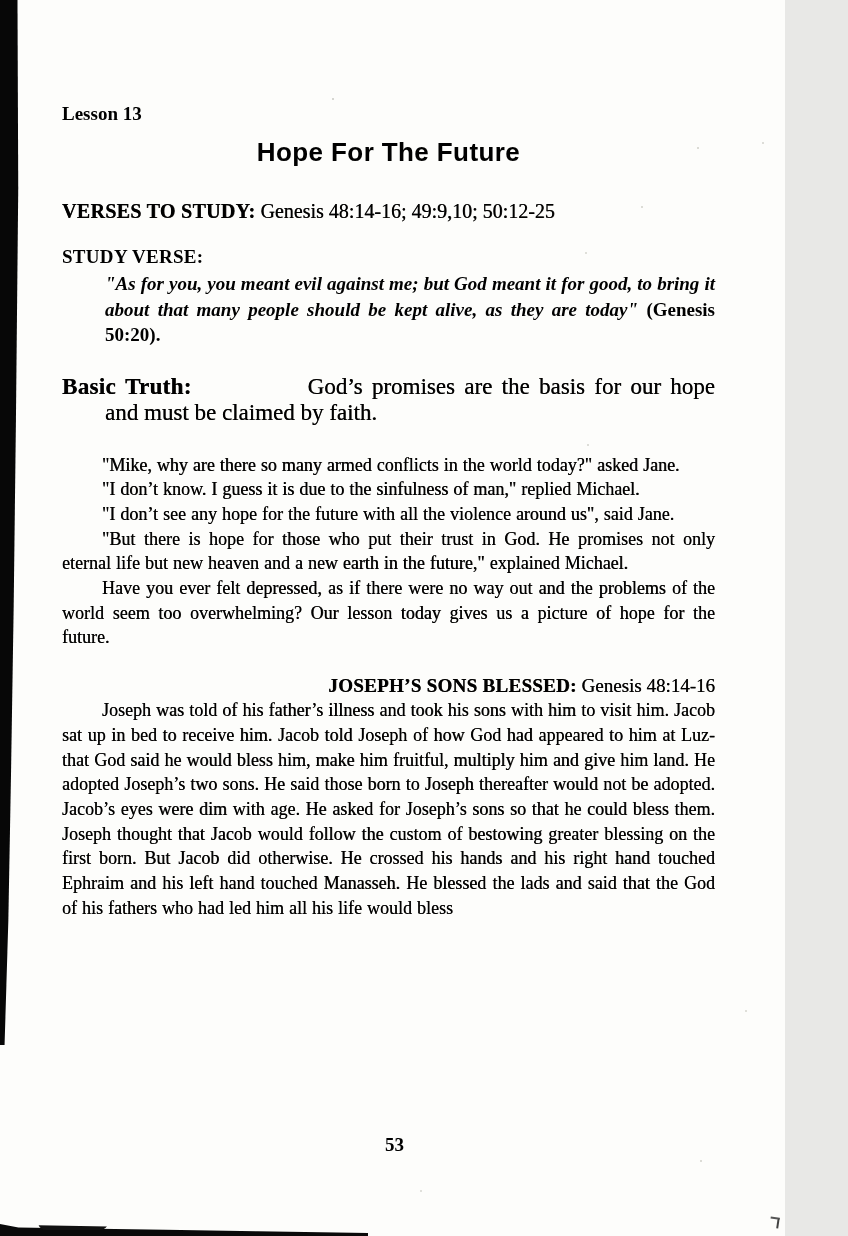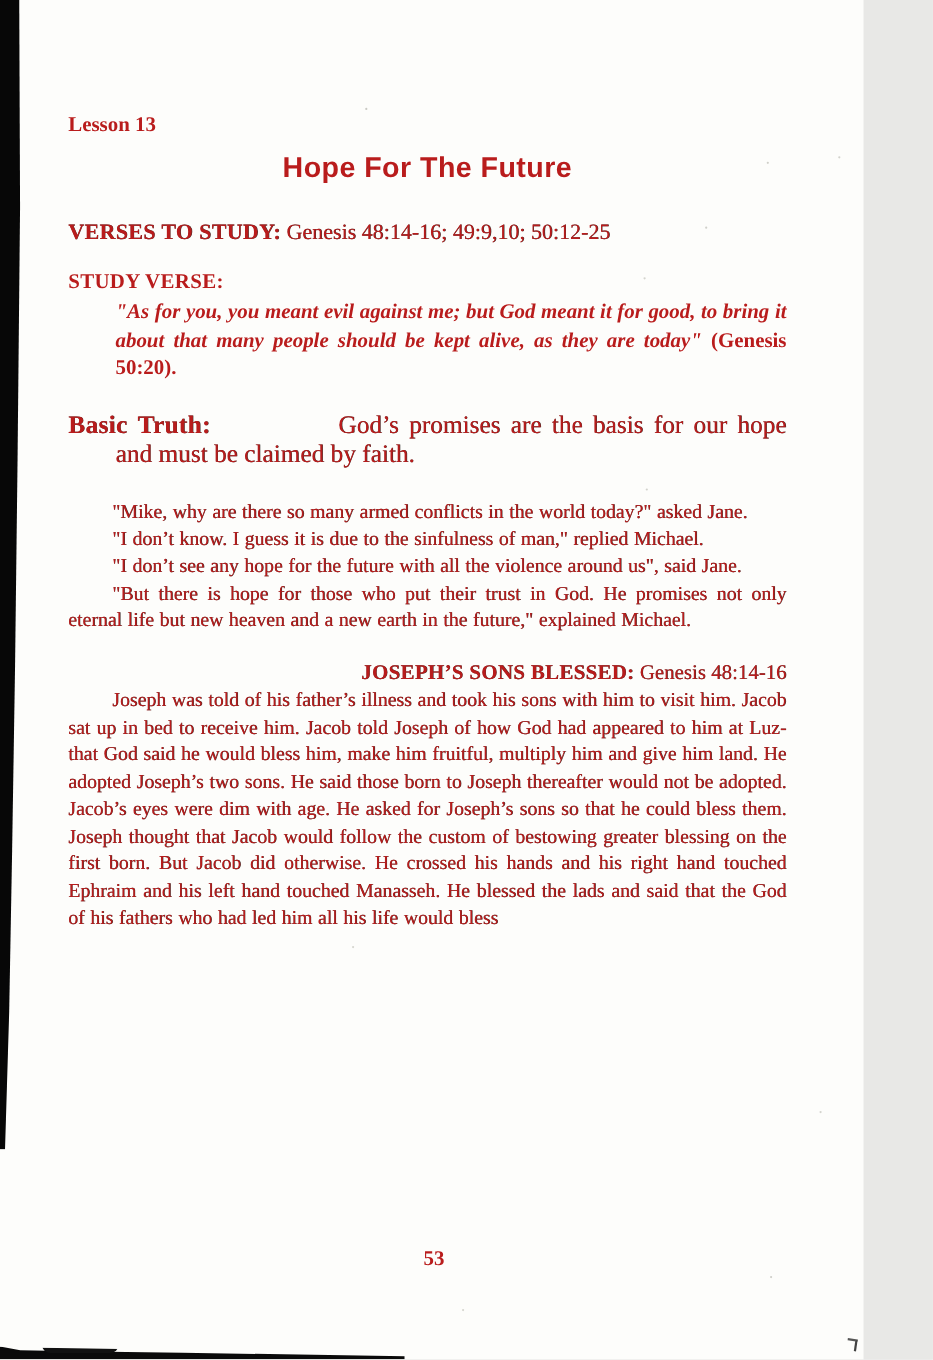--- a/index.html
+++ b/index.html
@@ -2,21 +2,21 @@
 <html><head>
 <meta charset="utf-8">
 <style>
   html,body { margin:0; padding:0; background:#e8e8e6; }
   .page {
     position:relative;
     width:785px; height:1236px;
     background:#fdfdfb;
     overflow:hidden;
     font-family:"Liberation Serif", serif;
-    color:#b91c1c;
+    color:#000000;
   }
   
   .scan-bar-left {
     position:absolute; left:0; top:0; width:19px; height:1045px;
     background:#070707;
     clip-path:polygon(0 0, 92% 0, 96% 18%, 84% 40%, 72% 58%, 58% 74%, 44% 88%, 24% 100%, 0 100%);
   }
   .scan-bar-bottom {
     position:absolute; left:0; bottom:0; width:368px; height:12px;
     background:#0a0a0a;
@@ -87,20 +87,21 @@
 
     <p class="mem-label">STUDY VERSE:</p>
     <p class="mem-verse"><span>"As for you, you meant evil against me; but God meant it for good, to bring it about that many people should be kept alive, as they are today"</span><span class="mem-ref"> (Genesis 50:20).</span></p>
 
     <p class="basic ink"><span class="lbl">Basic Truth:</span><span class="bt-gap"></span><span>God’s promises are the basis for our hope and must be claimed by faith.</span></p>
 
     <p class="body ink first">"Mike, why are there so many armed conflicts in the world today?" asked Jane.</p>
     <p class="body ink">"I don’t know. I guess it is due to the sinfulness of man," replied Michael.</p>
     <p class="body ink">"I don’t see any hope for the future with all the violence around us", said Jane.</p>
     <p class="body ink">"But there is hope for those who put their trust in God. He promises not only eternal life but new heaven and a new earth in the future," explained Michael.</p>
+    <p class="body ink">Have you ever felt depressed, as if there were no way out and the problems of the world seem too overwhelming? Our lesson today gives us a picture of hope for the future.</p>
 
     <h2 class="section-heading ink"><span class="lbl">JOSEPH’S SONS BLESSED:</span><span> Genesis 48:14-16</span></h2>
 
     <p class="body ink">Joseph was told of his father’s illness and took his sons with him to visit him. Jacob sat up in bed to receive him. Jacob told Joseph of how God had appeared to him at Luz-that God said he would bless him, make him fruitful, multiply him and give him land. He adopted Joseph’s two sons. He said those born to Joseph thereafter would not be adopted. Jacob’s eyes were dim with age. He asked for Joseph’s sons so that he could bless them. Joseph thought that Jacob would follow the custom of bestowing greater blessing on the first born. But Jacob did otherwise. He crossed his hands and his right hand touched Ephraim and his left hand touched Manasseh. He blessed the lads and said that the God of his fathers who had led him all his life would bless</p>
 
   </div>
 
   <div class="pageno">53</div>
 
 </div>

